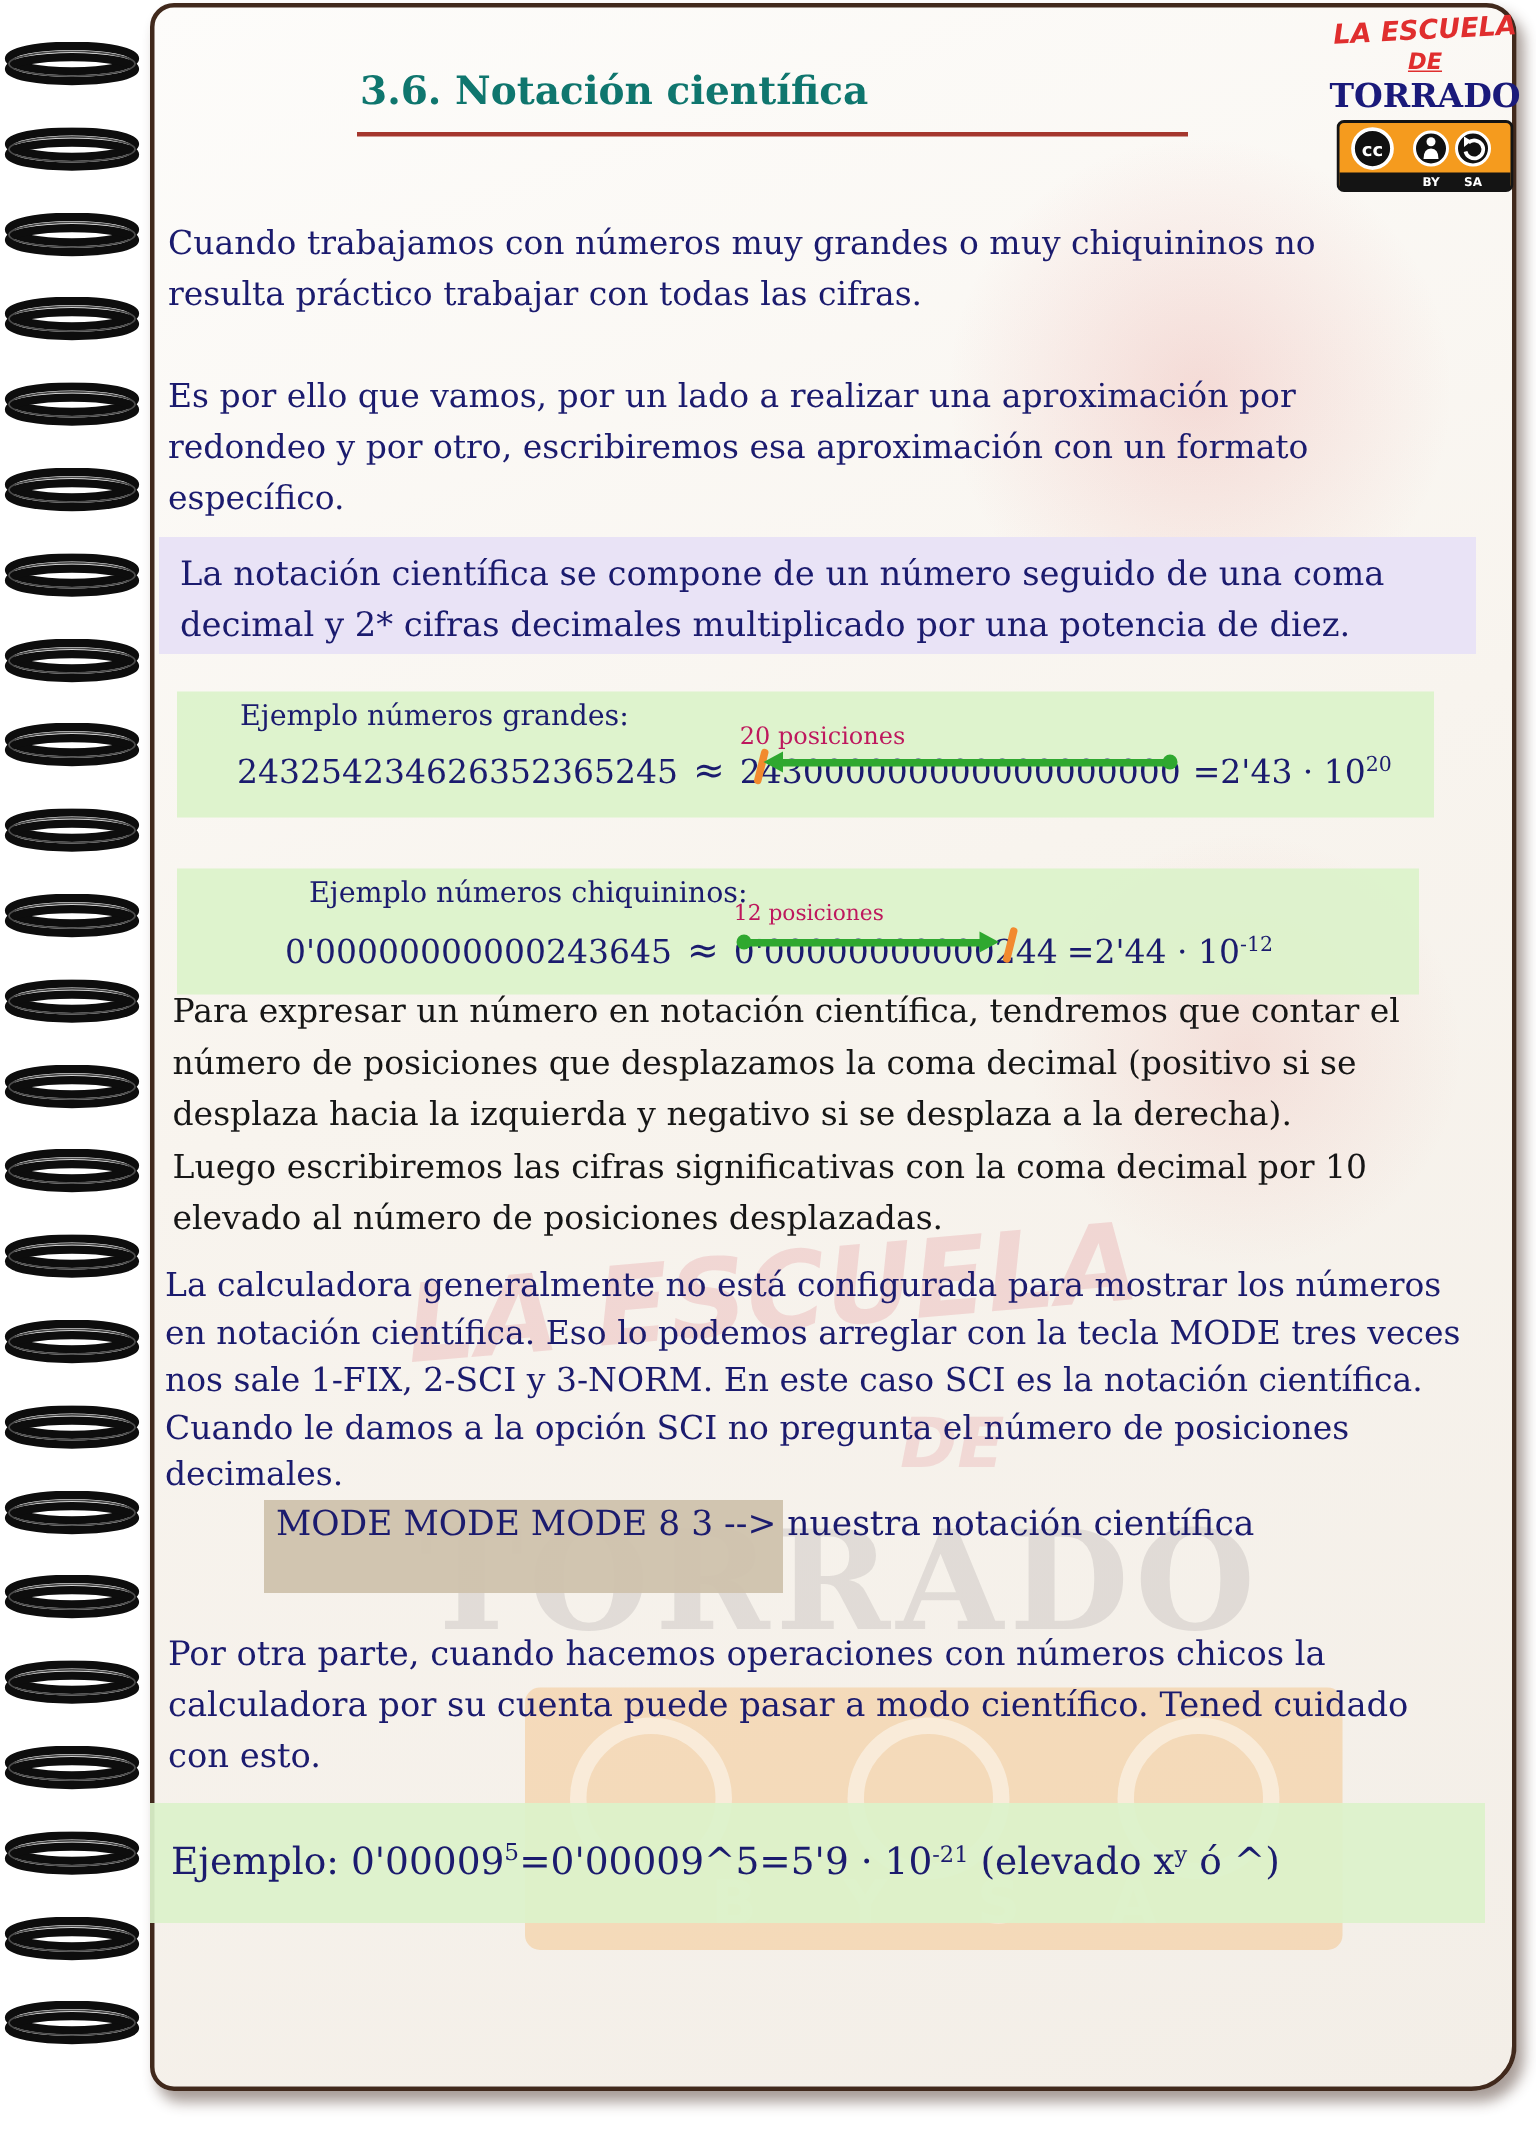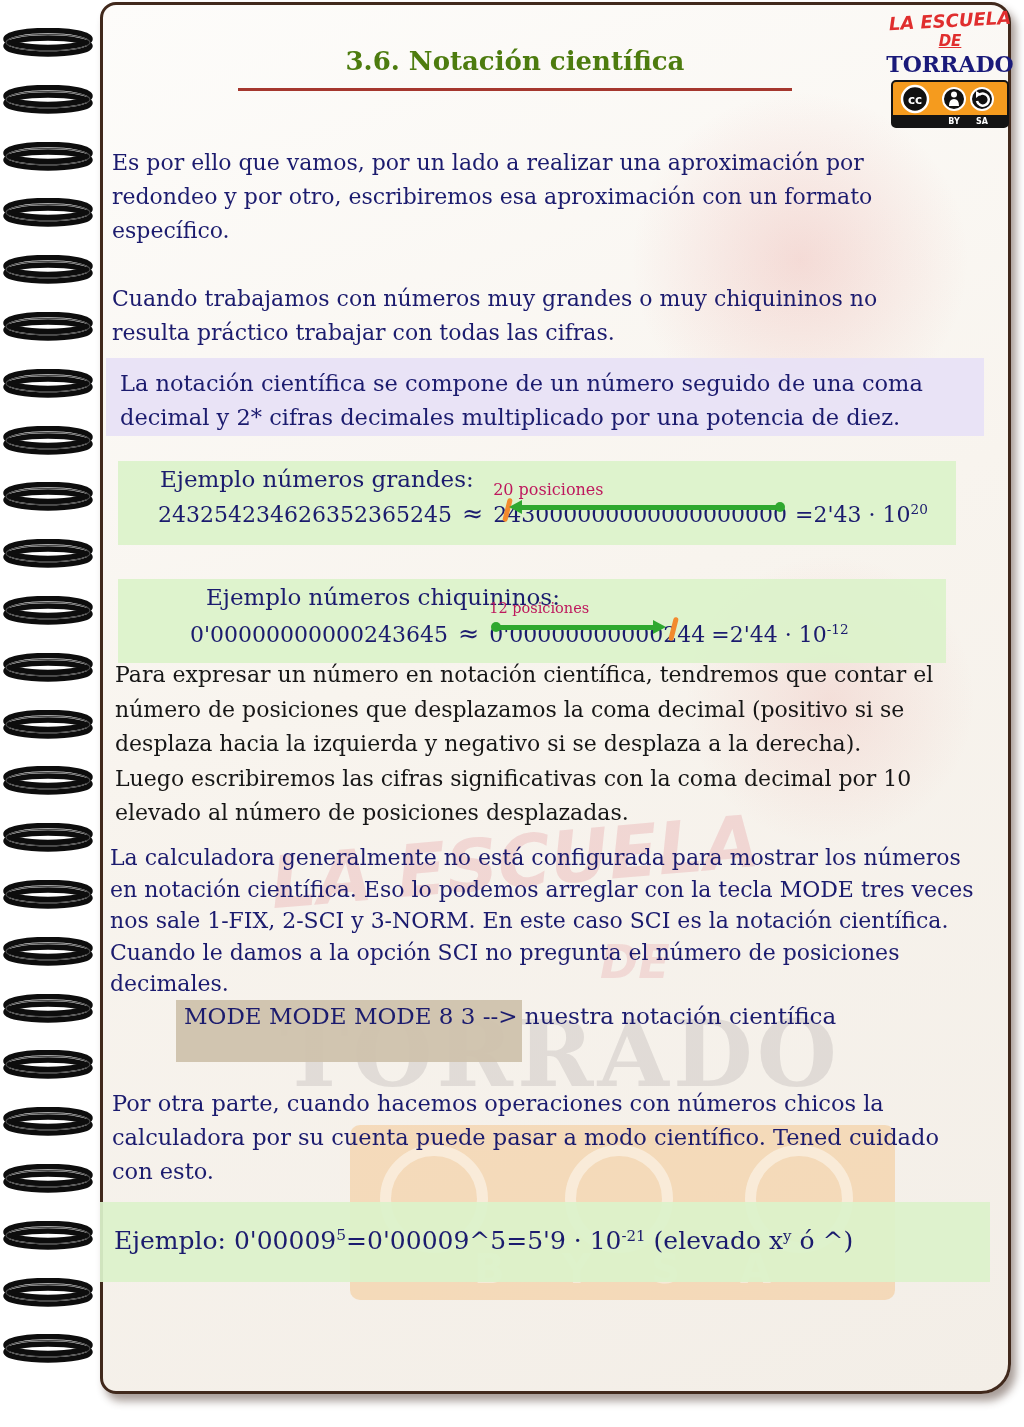--- a/index.html
+++ b/index.html
@@ -28,22 +28,22 @@
               color:rgba(75,62,72,.12);letter-spacing:4px;}
   .wm-badge{left:350px;top:1125px;width:545px;height:175px;border-radius:10px;
             background:rgba(242,153,50,.26);}
   .wm-circle{position:absolute;top:20px;width:86px;height:86px;border-radius:50%;
              border:11px solid rgba(253,250,242,.55);}
   .wm-bysa{position:absolute;bottom:8px;width:100%;text-align:center;
            font-family:"DejaVu Sans",sans-serif;font-weight:bold;font-size:40px;
            color:rgba(250,248,240,.55);letter-spacing:60px;text-indent:60px;}
 
   
-  .title{position:absolute;left:240px;top:46px;width:550px;text-align:center;
-         font-size:26px;font-weight:bold;color:#4d7c0f;z-index:4;}
+  .title{position:absolute;left:240px;top:46px;width:550px;text-align:left;
+         font-size:26px;font-weight:bold;color:#0f766e;z-index:4;}
   .title-rule{position:absolute;left:238px;top:88px;width:554px;height:3px;
               background:#a5372e;z-index:4;}
 
   .logo{position:absolute;left:882px;top:10px;width:136px;text-align:center;z-index:4;}
   .logo-l1{font-family:"DejaVu Sans",sans-serif;font-style:italic;font-weight:bold;
            font-size:18px;color:#e02e2e;transform:rotate(-3deg);}
   .logo-l2{font-family:"DejaVu Sans",sans-serif;font-style:italic;font-weight:bold;
            font-size:15px;color:#e02e2e;margin-top:1px;text-decoration:underline;}
   .logo-l3{font-size:22px;font-weight:bold;color:#1a1a7a;margin-top:1px;letter-spacing:0px;}
   .badge{margin:3px auto 0 auto;display:block;}
@@ -54,21 +54,21 @@
   .black{color:#161616;}
   .intro{left:112px;top:112px;width:895px;font-size:22px;line-height:34px;}
   .defbox{position:absolute;left:106px;top:358px;width:878px;height:78px;
           background:rgba(232,226,246,.95);z-index:3;}
   .deftext{left:120px;top:366px;width:860px;font-size:22.5px;line-height:34px;}
 
   .exbox{position:absolute;background:rgba(220,242,202,.93);z-index:3;}
   .exbox1{left:118px;top:461px;width:838px;height:84px;}
   .exbox2{left:118px;top:579px;width:828px;height:84px;}
   .exbox3{left:100px;top:1202px;width:890px;height:80px;}
-  .exhead{position:absolute;font-size:23px;z-index:4;color:#1b1b6e;}
+  .exhead{position:absolute;font-size:19px;z-index:4;color:#1b1b6e;}
   .eq{position:absolute;font-size:22px;color:#1b1b6e;z-index:4;white-space:nowrap;}
   .approx{font-size:1.15em;padding:0 10px;}
   sup{font-size:.62em;line-height:0;}
 
   .num-rel{position:relative;display:inline-block;}
   .arrow-line{position:absolute;height:5px;background:#2fa82f;border-radius:3px;z-index:5;}
   .arrow-head-left{position:absolute;width:0;height:0;border-top:7px solid transparent;
       border-bottom:7px solid transparent;border-right:13px solid #2fa82f;z-index:5;}
   .arrow-head-right{position:absolute;width:0;height:0;border-top:7px solid transparent;
       border-bottom:7px solid transparent;border-left:13px solid #2fa82f;z-index:5;}
@@ -247,25 +247,25 @@
     <path d="M58 26 q0 -7 5 -7 q5 0 5 7 z" fill="#ffffff"></path>
     <circle cx="91" cy="19" r="11" fill="#111" stroke="#ffffff" stroke-width="2"></circle>
     <path d="M86 21 a6 6 0 1 0 2 -6" fill="none" stroke="#ffffff" stroke-width="2.5"></path>
     <path d="M85 11 l5 3 l-5 4 z" fill="#ffffff"></path>
     <text x="63" y="44" text-anchor="middle" font-family="DejaVu Sans, sans-serif" font-size="8" font-weight="bold" fill="#ffffff">BY</text>
     <text x="91" y="44" text-anchor="middle" font-family="DejaVu Sans, sans-serif" font-size="8" font-weight="bold" fill="#ffffff">SA</text>
   </svg>
 </div>
 
 <div class="para navy intro">
+  <div>Cuando trabajamos con números muy grandes o muy chiquininos no
+resulta práctico trabajar con todas las cifras.</div>
   <div>Es por ello que vamos, por un lado a realizar una aproximación por
 redondeo y por otro, escribiremos esa aproximación con un formato
 específico.</div>
-  <div>Cuando trabajamos con números muy grandes o muy chiquininos no
-resulta práctico trabajar con todas las cifras.</div>
 </div>
 
 <div class="defbox"></div>
 <div class="para navy deftext">La notación científica se compone de un número seguido de una coma
 decimal y 2* cifras decimales multiplicado por una potencia de diez.</div>
 
 <div class="exbox exbox1">
   <div class="exhead" style="left:42px;top:5px;">Ejemplo números grandes:</div>
   <div class="eq" style="left:40px;top:38px;">
     <span>243254234626352365245</span><span class="approx">≈</span><span class="num-rel"><span>243000000000000000000</span>

